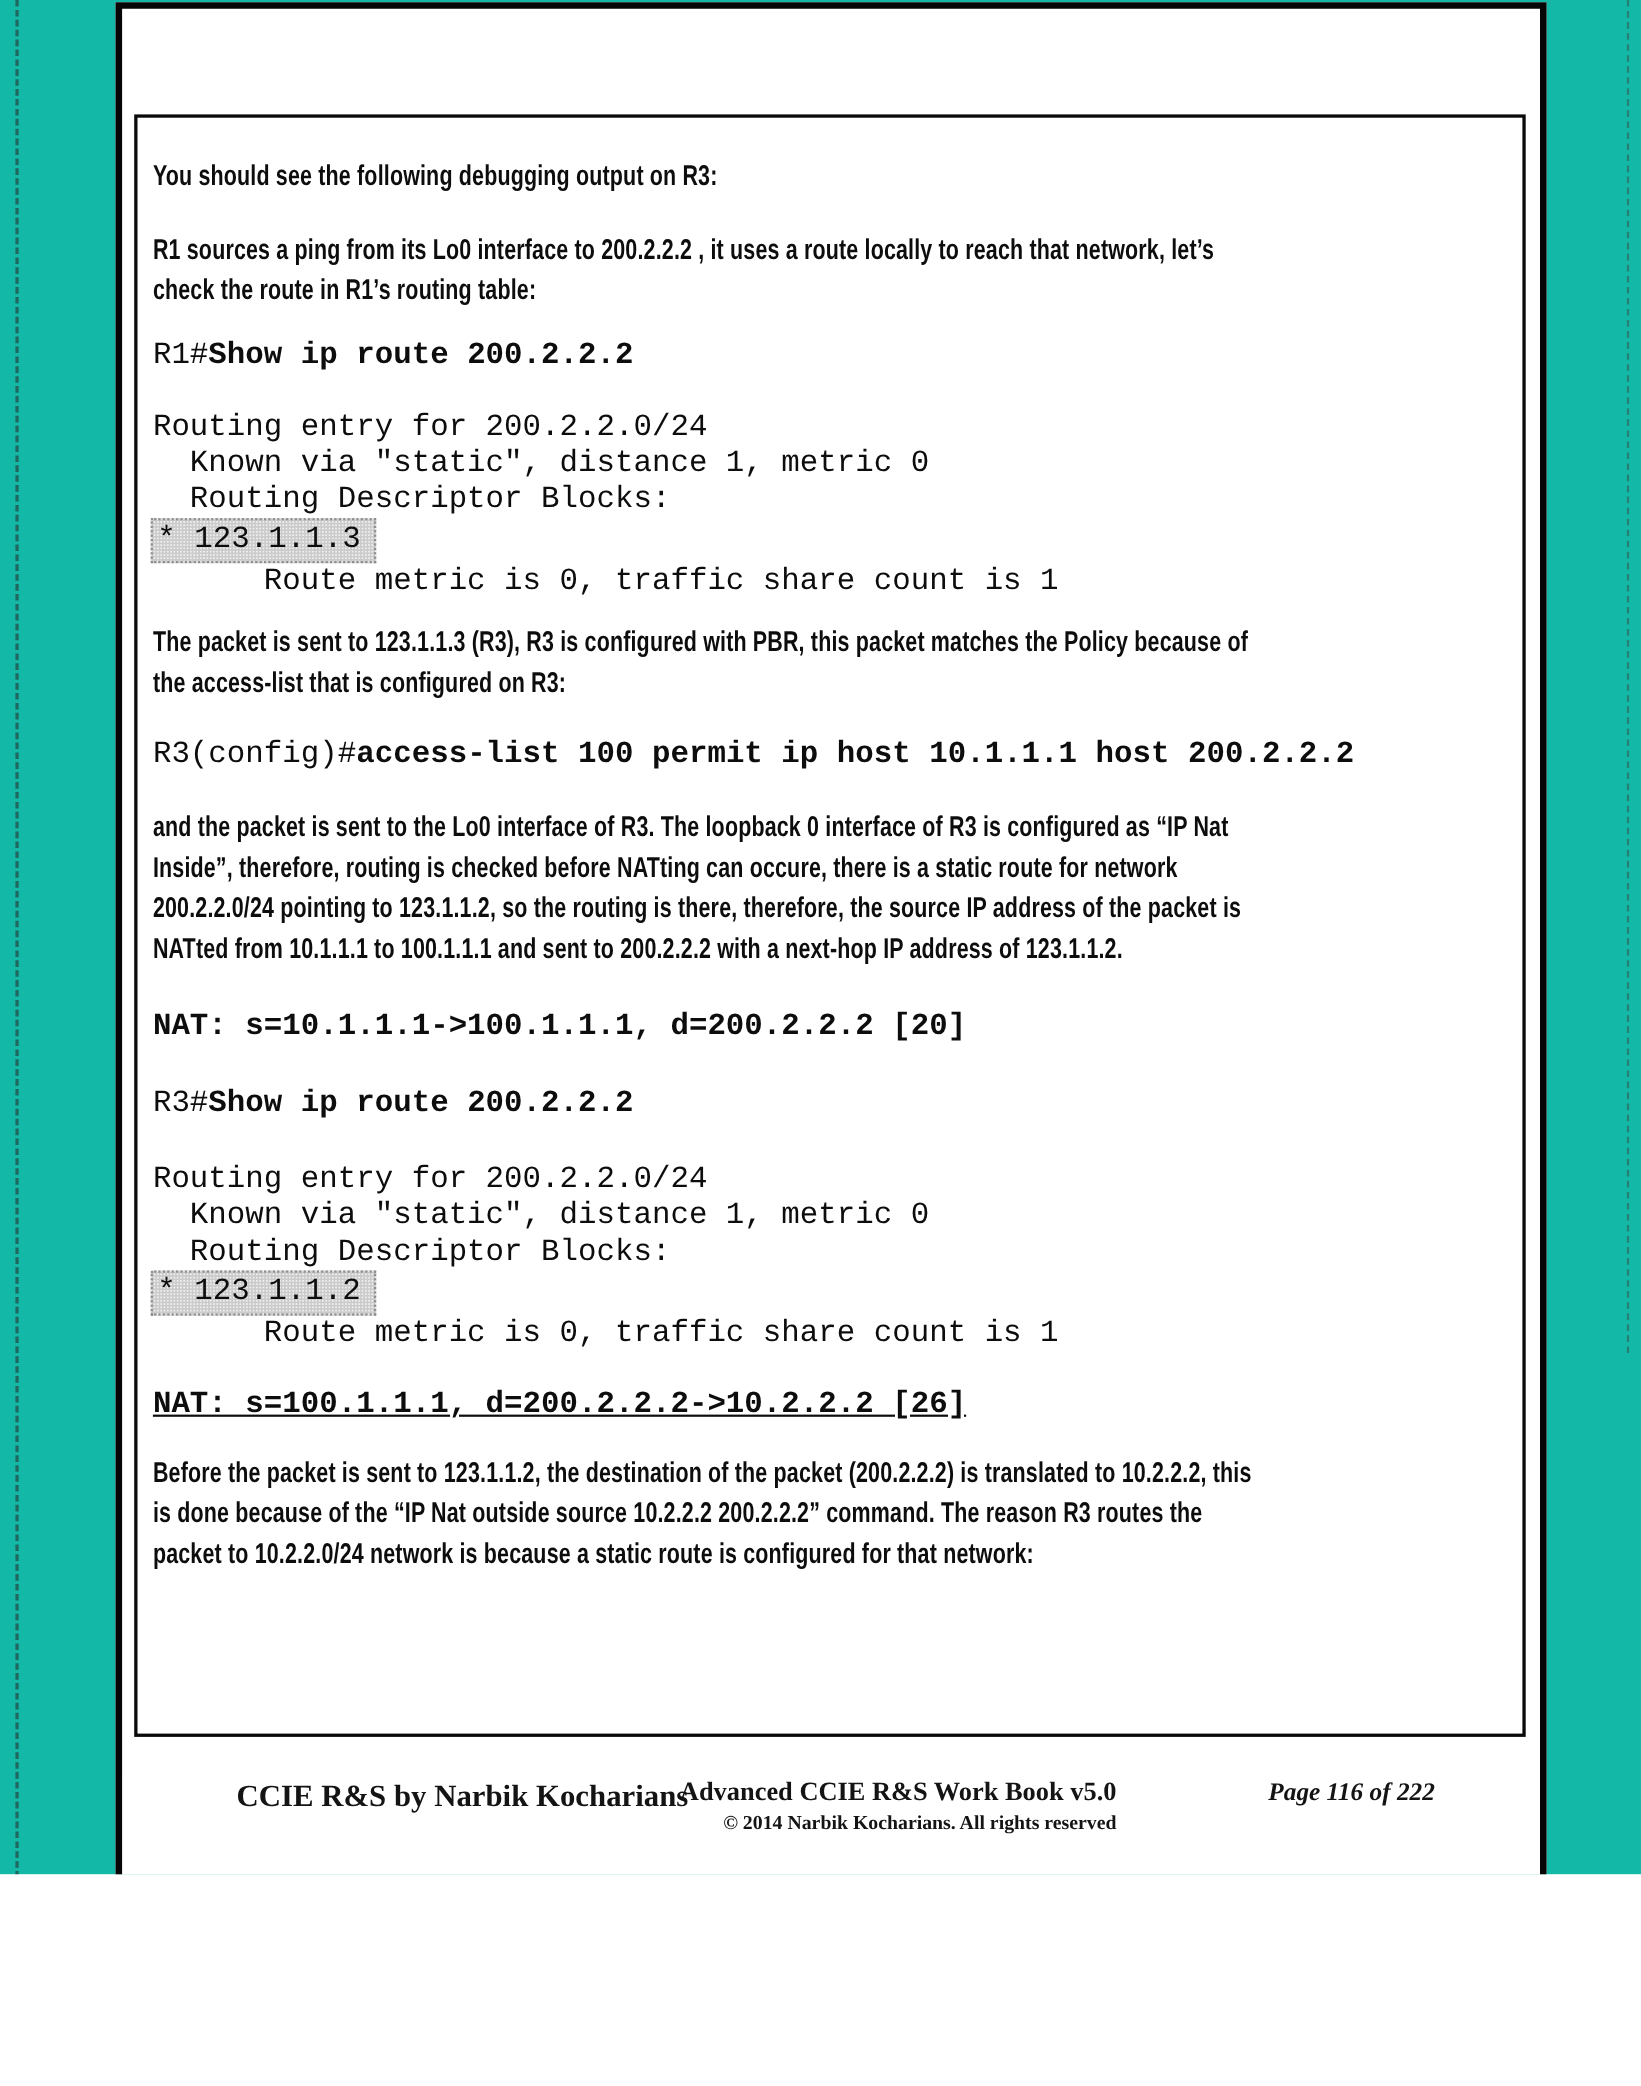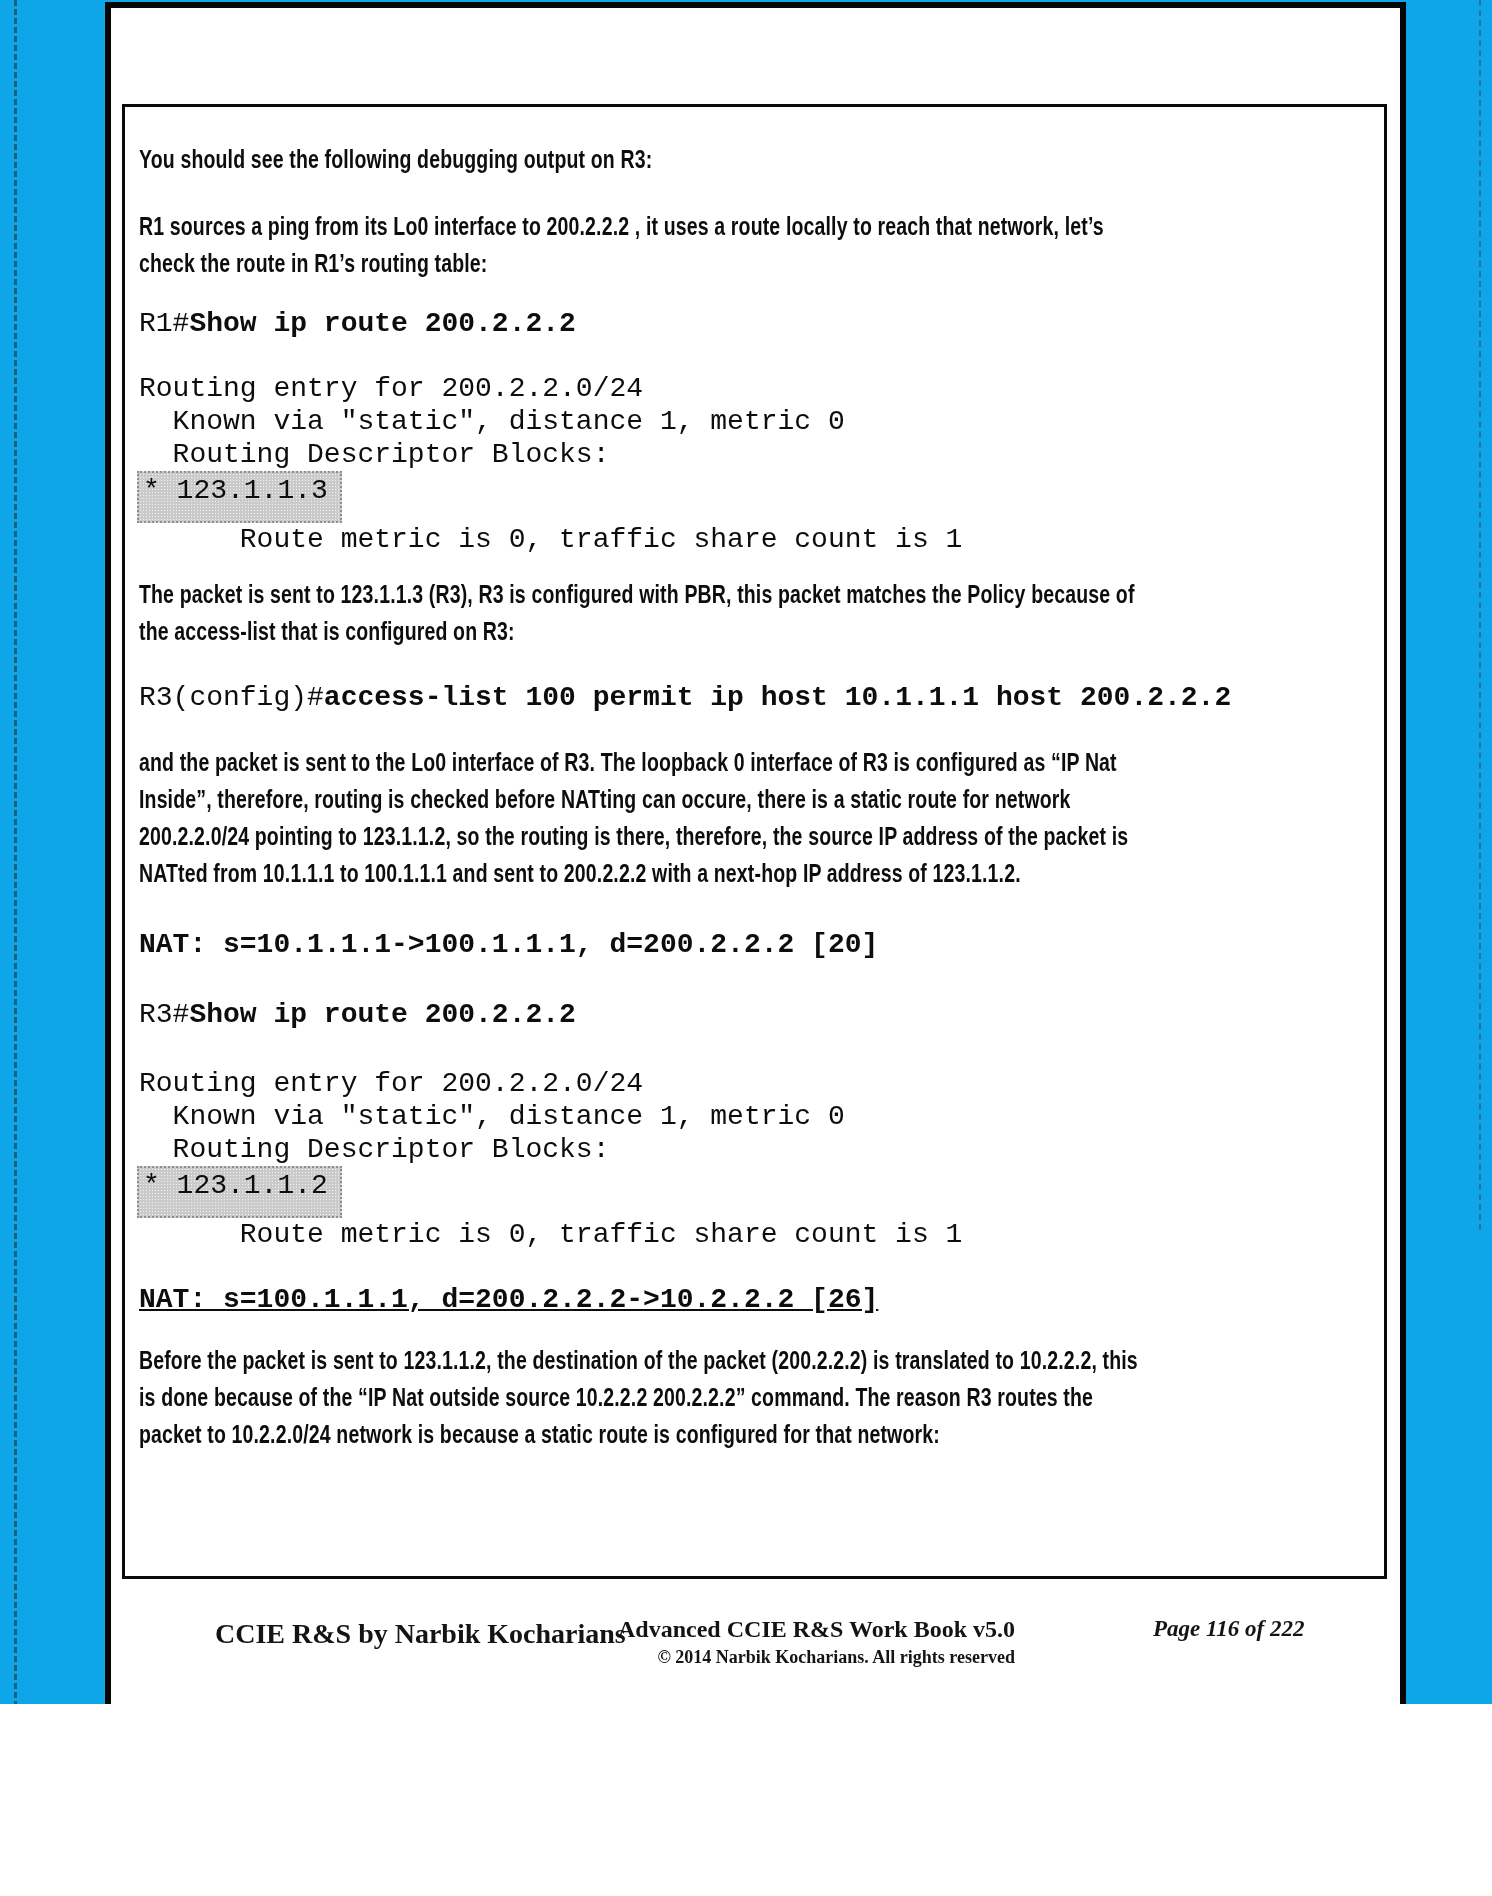--- a/index.html
+++ b/index.html
@@ -1,19 +1,19 @@
 <!DOCTYPE html>
 <html><head>
 <meta charset="utf-8">
 <style>
   * { margin:0; padding:0; box-sizing:border-box; }
   html,body { background:#ffffff; }
   #page {
     position:relative; width:1492px; height:1704px;
-    background:#0ea5e9; overflow:hidden;
+    background:#14b8a6; overflow:hidden;
     font-family:"Liberation Sans", sans-serif;
     color:#0d0d0d;
   }
   
   .artifact-left {
     position:absolute; left:14px; top:0; height:1860px; width:0;
     border-left:3px dashed rgba(40,40,40,.55);
   }
   .artifact-right {
     position:absolute; left:1479px; top:0; height:1230px; width:0;
@@ -52,21 +52,21 @@
   .cmdline .prompt { font-weight:normal; }
   .cmdline .cmdtext { font-weight:bold; }
   
   .hl-line { padding-left:2px; }
   .hl {
     display:inline-block;
     background:#cbcbcb;
     background-image:radial-gradient(rgba(255,255,255,.7) 1px, transparent 1px);
     background-size:3px 3px;
     border:2px dotted #8f8f8f;
-    padding:1px 12px 14px 4px;
+    padding:1px 12px 3px 4px;
     margin-left:-4px;
   }
   
   .mt-debug   { margin-top:26px; }
   .mt-para1   { margin-top:30px; }
   .mt-cmd1    { margin-top:24px; }
   .mt-route1  { margin-top:30px; }
   .mt-para2   { margin-top:20px; }
   .mt-cmd2    { margin-top:30px; }
   .mt-para3   { margin-top:28px; }

